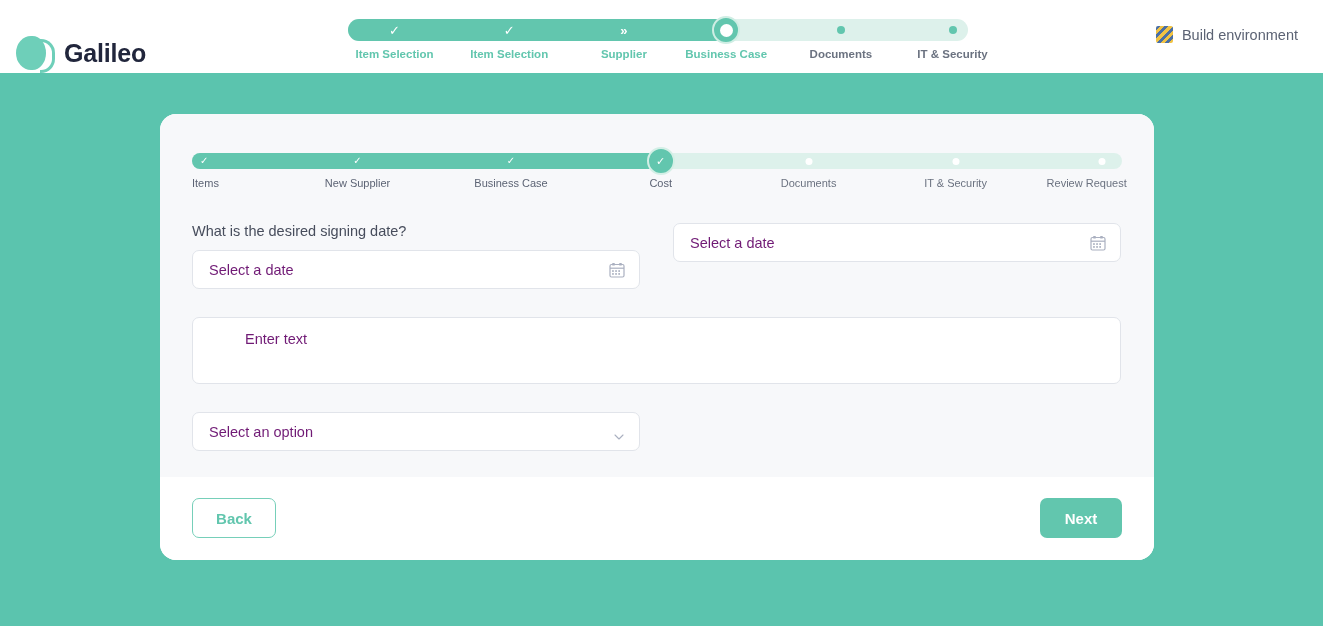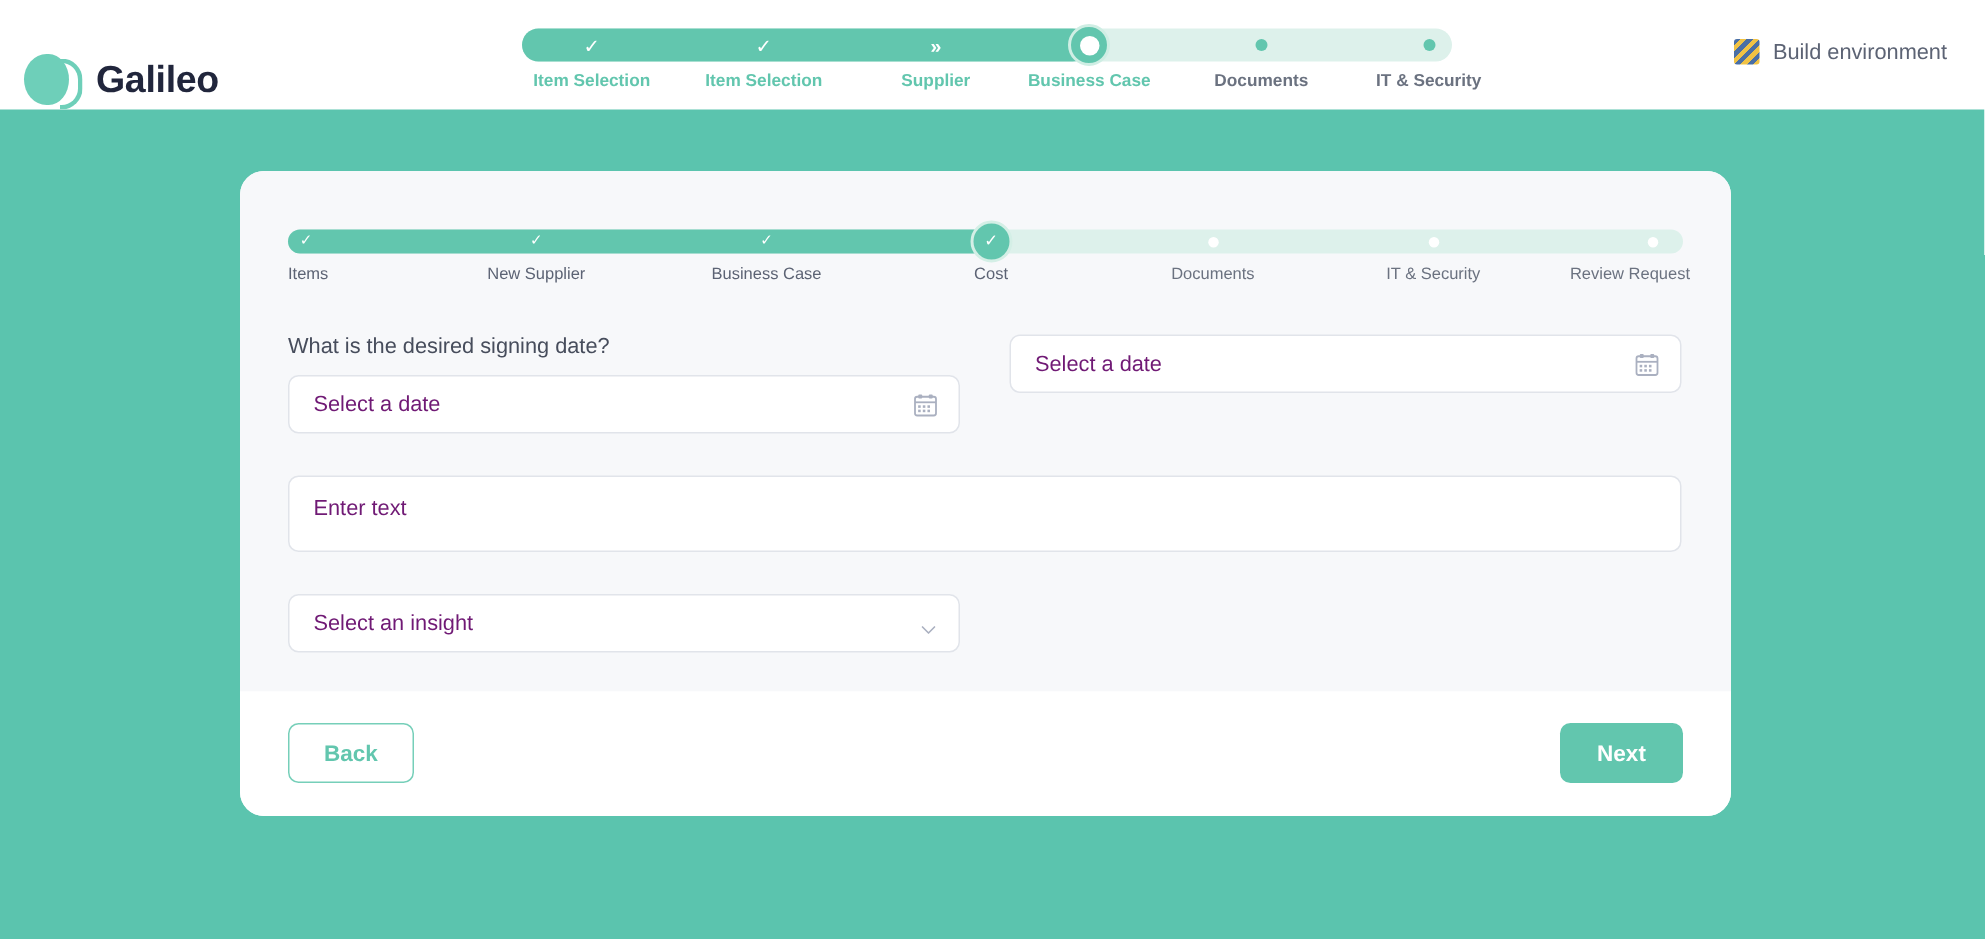--- a/index.html
+++ b/index.html
@@ -283,21 +283,21 @@
   .input-shell {
     position: relative;
     background: #ffffff;
     border: 1px solid #e1e4ea;
     border-radius: 7px;
     height: 39px;
     display: flex;
     align-items: center;
     box-sizing: border-box;
   }
-  .input-shell.tall { height: 51px; align-items: flex-start; }
+  .input-shell.tall { height: 67px; align-items: flex-start; padding-left: 36px; }
   .input-ph {
     font-size: 14.5px;
     color: #701a75;
     padding-left: 16px;
   }
   .input-shell.tall .input-ph { padding-top: 13px; }
 
   .cal-icon {
     position: absolute;
     right: 14px;
@@ -497,21 +497,21 @@
         <div class="field full">
           <div class="input-shell tall">
             <span class="input-ph">Enter text</span>
           </div>
         </div>
       </div>
 
       <div class="field-row" style="margin-bottom:0">
         <div class="field half">
           <div class="input-shell">
-            <span class="input-ph">Select an insight</span>
+            <span class="input-ph">Select an option</span>
             <span class="chev-icon">
               <svg width="10" height="10" viewBox="0 0 10 10">
                 <path d="M1 3 L5 7 L9 3" fill="none" stroke="#aab0c0" stroke-width="1.1" stroke-linecap="round" stroke-linejoin="round"></path>
               </svg>
             </span>
           </div>
         </div>
       </div>
 
     </div>

